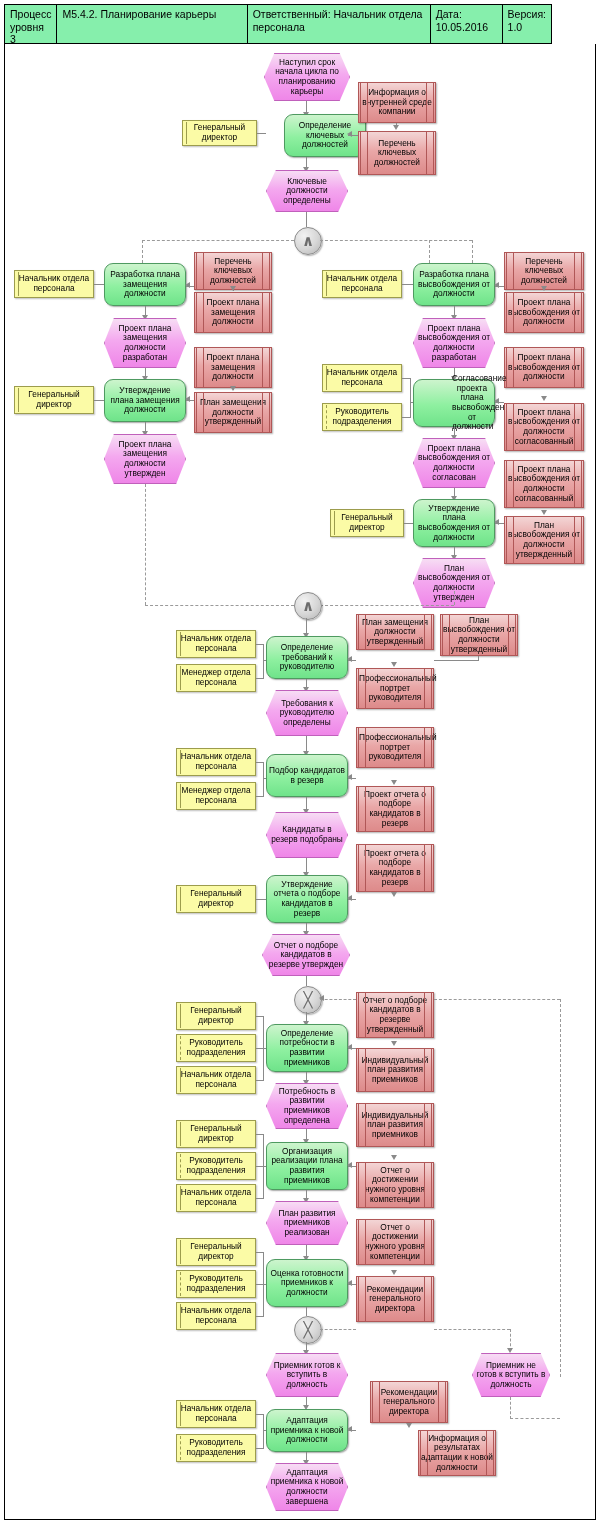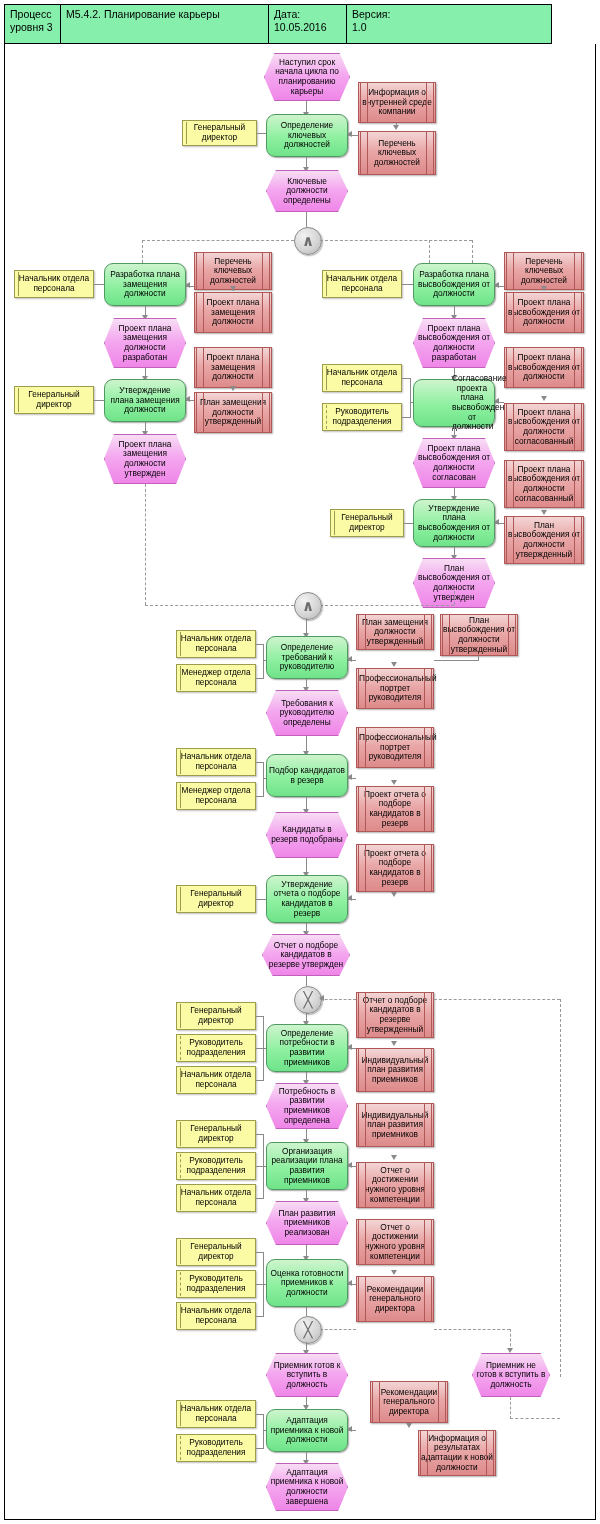--- a/index.html
+++ b/index.html
@@ -77,34 +77,35 @@
         border-right:5px solid #8a8a8a;}
 </style>
 </head>
 <body>
 
 <div id="page">
 
   <div id="hdr">
     <div class="cell h-c1">Процесс уровня 3</div>
     <div class="cell h-c2">М5.4.2.  Планирование карьеры</div>
+    <div class="cell h-c3">Ответственный: Начальник отдела персонала</div>
     <div class="cell h-c4">Дата: 10.05.2016</div>
     <div class="cell h-c5">Версия: 1.0</div>
   </div>
 
   <div id="canvas"></div>
 
   <div class="node ev" style="left:264px;top:53px;width:86px;height:48px;">
       <span>Наступил срок начала цикла по планированию карьеры</span>
     </div>
 
   <div class="ln lnv" style="left:306px;top:101px;height:13px;"></div>
   <div class="ar ar-d" style="left:303px;top:112px;"></div>
 
-  <div class="node fn" style="left:266px;top:114px;width:82px;height:43px;">
+  <div class="node fn" style="left:284px;top:114px;width:82px;height:43px;">
       <span>Определение ключевых должностей</span>
     </div>
 
   <div class="node org" style="left:182px;top:120px;width:75px;height:26px;">
       <span>Генеральный директор</span>
     </div>
   <div class="ln lnh" style="left:257px;top:133px;width:9px;"></div>
 
   <div class="node dt" style="left:358px;top:82px;width:78px;height:41px;">
       <span>Информация о внутренней среде компании</span>

